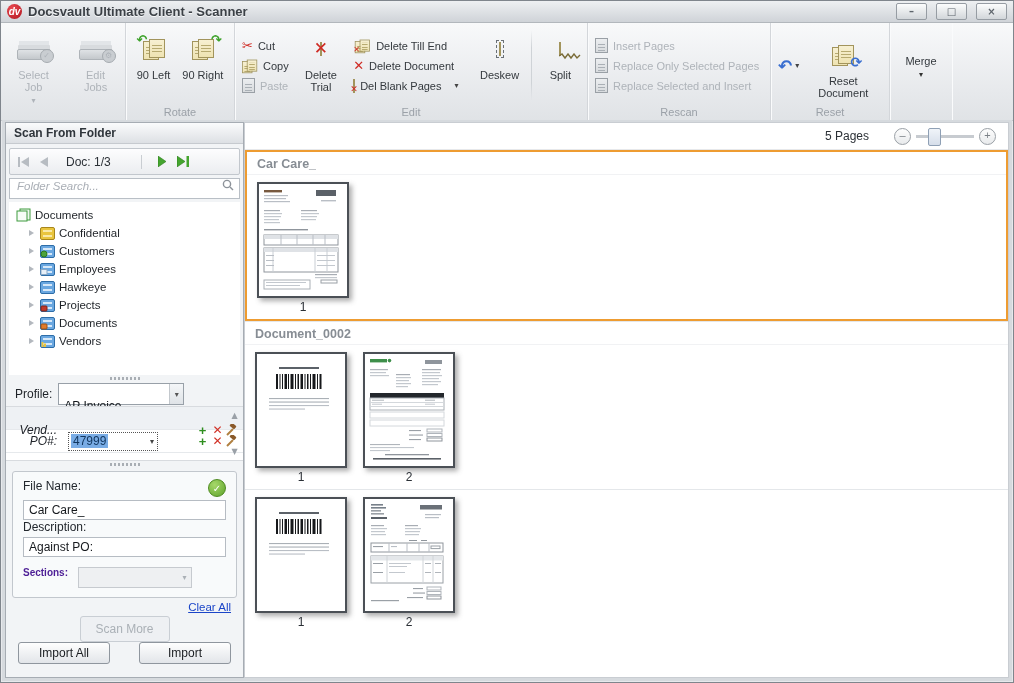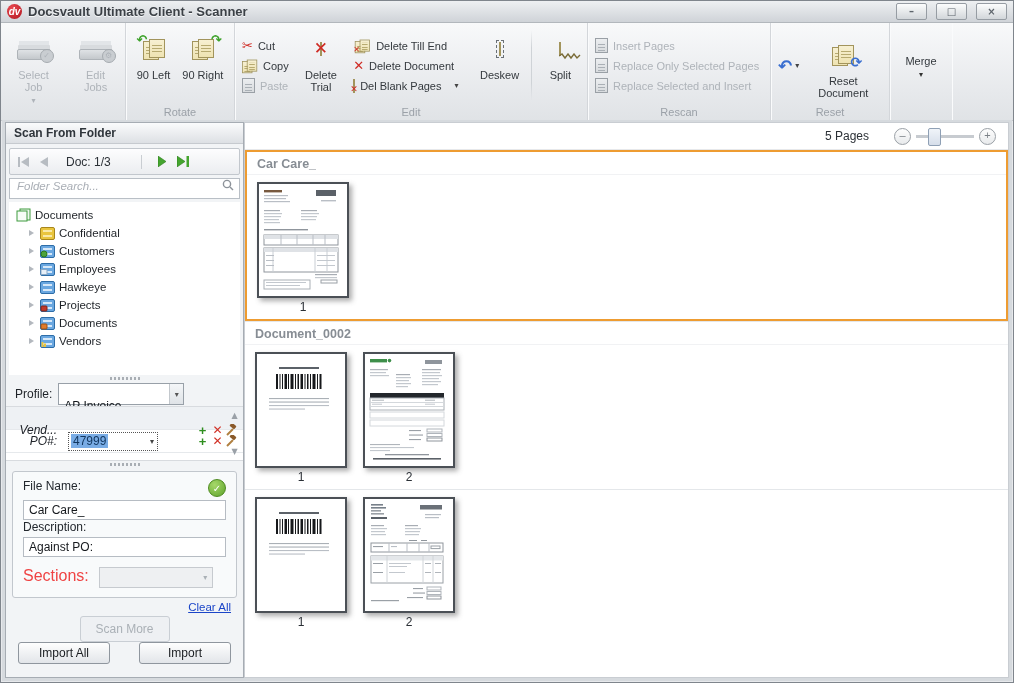--- a/index.html
+++ b/index.html
@@ -95,21 +95,21 @@
   .pocombo{margin-left:4px;width:88px;height:17px;border:1px dotted #555;display:flex;align-items:center;background:#fff;}
   .pocombo .sel{background:#79ace5;color:#11365f;font-size:12px;padding:0 2px;margin-left:2px;}
   .pocombo .caret{margin-left:auto;font-size:8px;color:#444;padding-right:3px;font-family:"DejaVu Sans",sans-serif;}
   .gscroll{position:absolute;right:2px;top:4px;bottom:4px;width:13px;display:flex;flex-direction:column;justify-content:space-between;align-items:center;font-size:8px;color:#9aa0a7;font-family:"DejaVu Sans",sans-serif;}
   .groupbox{margin:3px 6px 0;border:1px solid #c2c7cd;border-radius:3px;background:#f8fafb;padding:7px 10px 9px;}
   .gb-row{display:flex;justify-content:space-between;font-size:12px;color:#23282e;}
   .checkcircle{width:16px;height:16px;border-radius:50%;background:radial-gradient(circle at 35% 30%,#a6d86a,#5ea32b);
     border:1px solid #4d8a1f;color:#fff;font-size:10px;display:flex;align-items:center;justify-content:center;font-family:"DejaVu Sans",sans-serif;}
   .tbox{margin-top:3px;width:100%;height:20px;border:1px solid #b6bcc3;background:#fff;font-size:12px;color:#16191d;
     padding:0 5px;box-sizing:border-box;font-family:"Liberation Sans",sans-serif;}
-  .seclabel{font-size:16px;color:#ef4444;}
+  .seclabel{font-size:10px;color:#4c1d95;font-weight:bold;}
   .seccombo{width:112px;height:19px;border:1px solid #c6cacf;background:#eef0f2;display:flex;align-items:center;}
   .seccombo .cbtn{margin-left:auto;width:13px;align-self:stretch;display:flex;align-items:center;justify-content:center;
     color:#aab0b6;font-size:8px;font-family:"DejaVu Sans",sans-serif;}
   .clearrow{display:flex;justify-content:flex-end;padding:3px 12px 0;}
   .linky{font-size:11.5px;color:#1b45c8;text-decoration:underline;}
   .scanmore{display:block;margin:3px auto 0;width:90px;height:26px;border:1px solid #c9ced4;border-radius:3px;
     background:#eef0f3;color:#aab0b6;font-size:12px;font-family:"Liberation Sans",sans-serif;}
   .importrow{margin-top:auto;display:flex;justify-content:space-between;padding:0 12px;margin-bottom:13px;}
   .btn{width:92px;height:22px;border:1px solid #8f969e;border-radius:3px;background:linear-gradient(#fefefe,#e2e5e9);
     font-size:12px;color:#1a1d21;font-family:"Liberation Sans",sans-serif;}

